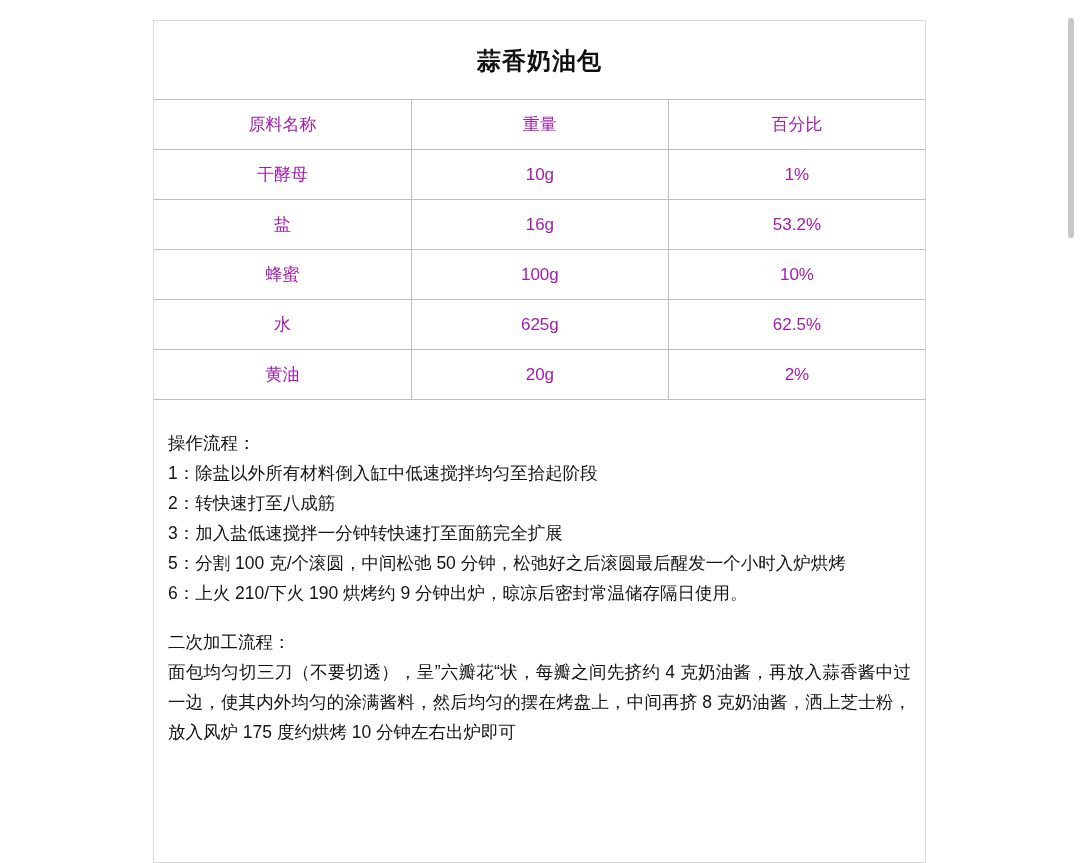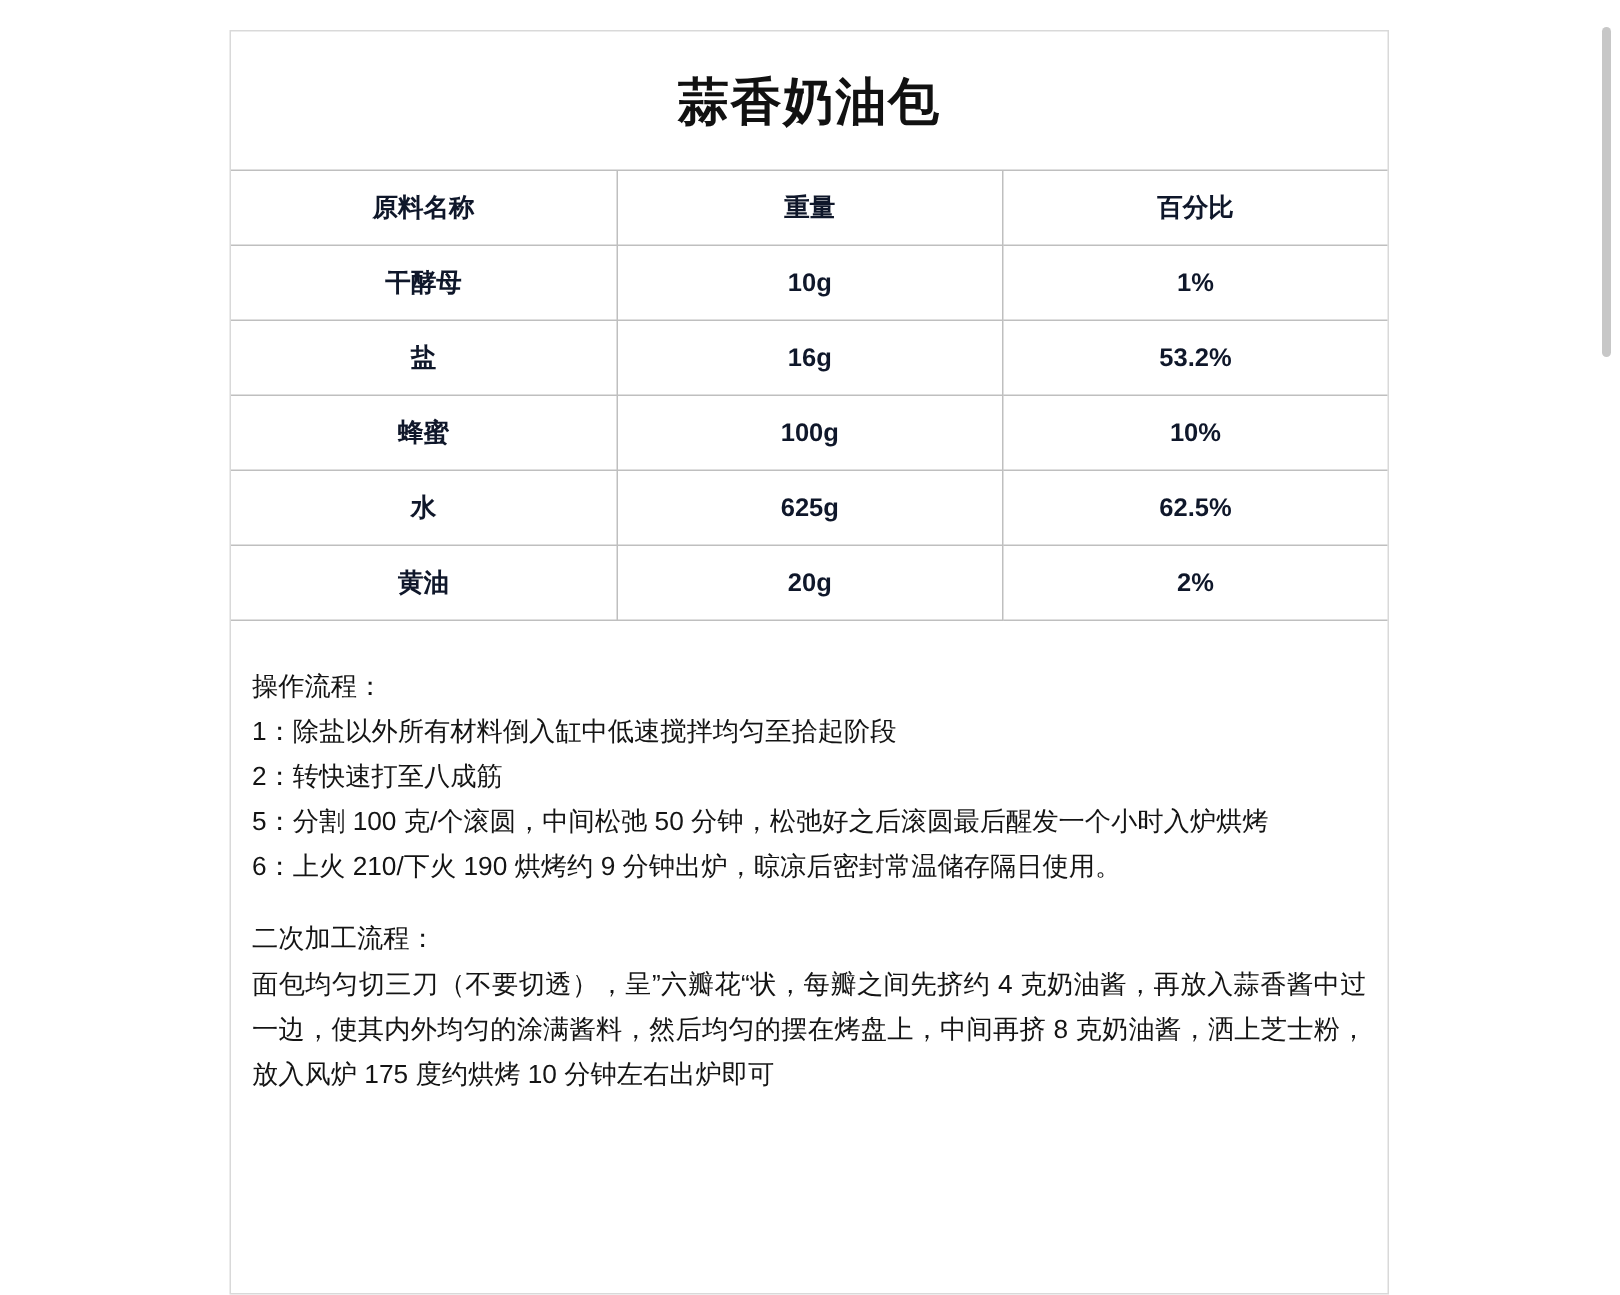--- a/index.html
+++ b/index.html
@@ -23,42 +23,42 @@
     width: 773px;
     min-height: 843px;
     border: 1px solid #d9d9d9;
     border-top: 1px solid #d9d9d9;
     box-sizing: border-box;
     background: #fff;
   }
 
   .doc-title {
     text-align: center;
-    font-size: 34px;
+    font-size: 24px;
     font-weight: bold;
     letter-spacing: 1px;
     padding: 24px 0 22px 0;
     border-bottom: 1px solid #bfbfbf;
     color: #111;
   }
 
   table.recipe {
     width: 100%;
     border-collapse: collapse;
     table-layout: fixed;
   }
   table.recipe th, table.recipe td {
     border: 1px solid #bfbfbf;
     border-left: none;
     border-right: none;
     text-align: center;
     font-size: 17px;
-    font-weight: bold;
+    font-weight: normal;
     padding: 13px 4px;
-    color: #0f172a;
+    color: #a21caf;
   }
   table.recipe th.c0, table.recipe td.c0 { width: 33.4%; border-right: 1px solid #bfbfbf; }
   table.recipe th.c1, table.recipe td.c1 { width: 33.3%; border-right: 1px solid #bfbfbf; }
   table.recipe th.c2, table.recipe td.c2 { width: 33.3%; }
   table.recipe tr:first-child th { border-top: none; }
 
   .steps {
     padding: 10px 14px 18px 14px;
     font-size: 17.5px;
     line-height: 1.72;
@@ -131,20 +131,21 @@
       <td class="c1">20g</td>
       <td class="c2">2%</td>
     </tr>
   </tbody>
     </table>
 
   <div class="steps">
     <div class="line heading">操作流程：</div>
     <div class="line">1：除盐以外所有材料倒入缸中低速搅拌均匀至拾起阶段</div>
     <div class="line">2：转快速打至八成筋</div>
+    <div class="line">3：加入盐低速搅拌一分钟转快速打至面筋完全扩展</div>
     <div class="line">5：分割 100 克/个滚圆，中间松弛 50 分钟，松弛好之后滚圆最后醒发一个小时入炉烘烤</div>
     <div class="line">6：上火 210/下火 190 烘烤约 9 分钟出炉，晾凉后密封常温储存隔日使用。</div>
     <div class="line heading">二次加工流程：</div>
     <div class="para">面包均匀切三刀（不要切透），呈”六瓣花“状，每瓣之间先挤约 4 克奶油酱，再放入蒜香酱中过一边，使其内外均匀的涂满酱料，然后均匀的摆在烤盘上，中间再挤 8 克奶油酱，洒上芝士粉，放入风炉 175 度约烘烤 10 分钟左右出炉即可</div>
   </div>
 
 </div>
 
 <div class="scrollbar-track">
   <div class="scrollbar-thumb"></div>

